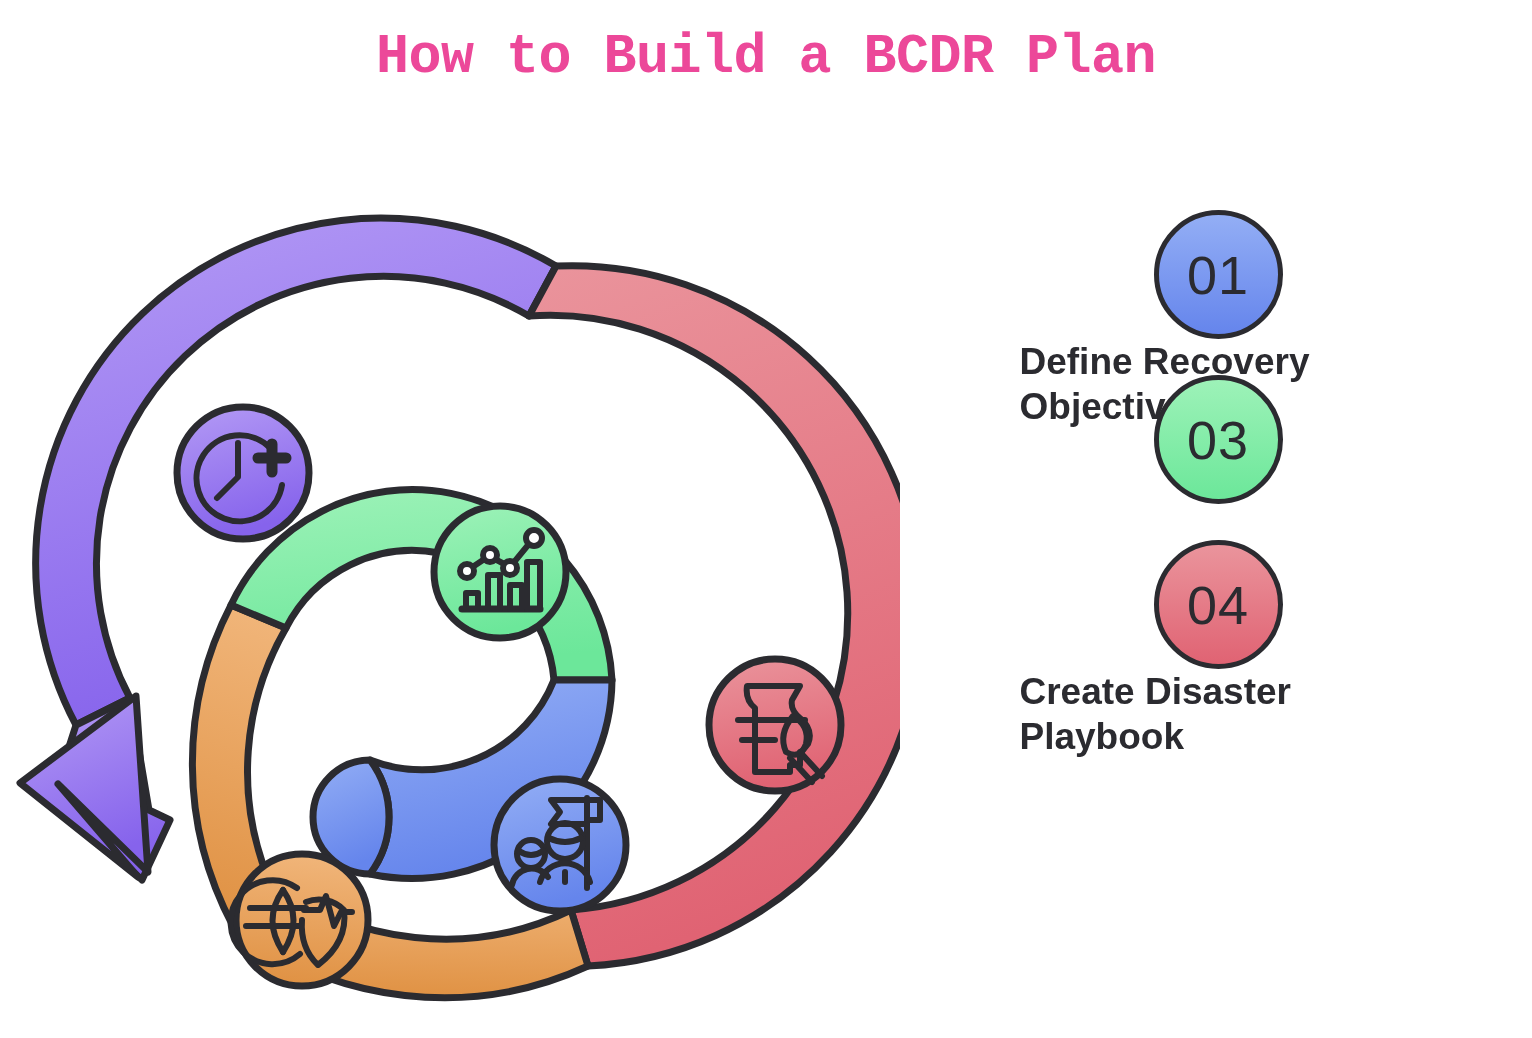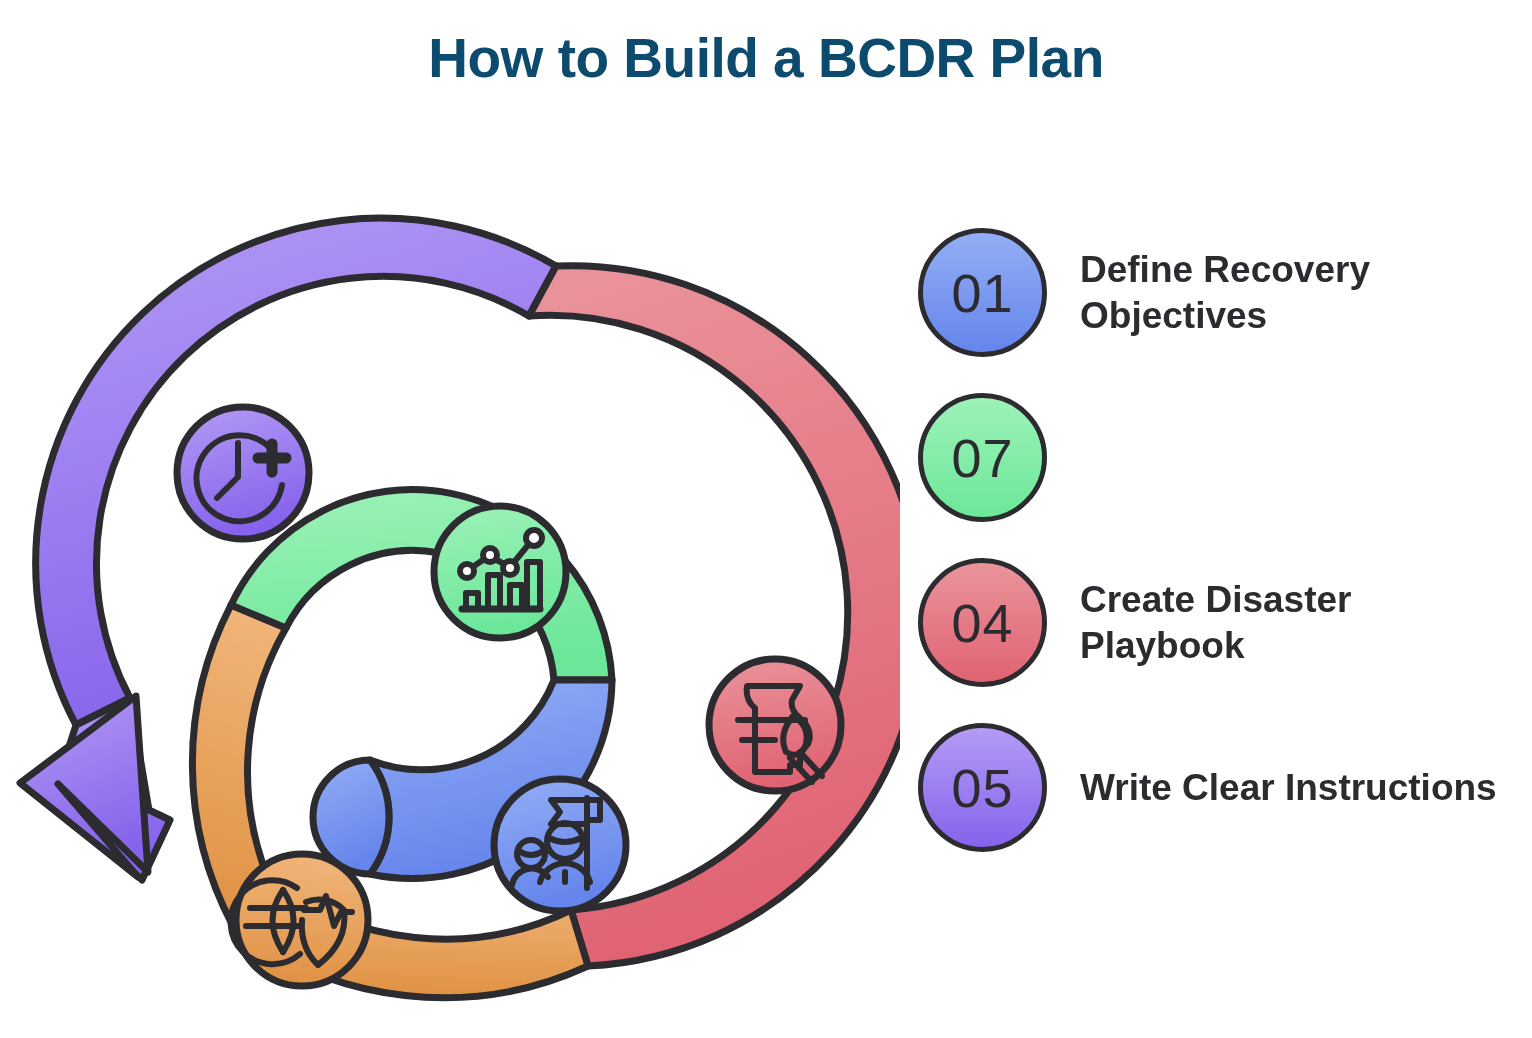--- a/index.html
+++ b/index.html
@@ -16,23 +16,23 @@
   }
 
   #page-title {
     position: absolute;
     top: 26px;
     left: 0;
     width: 1532px;
     text-align: center;
     font-size: 55px;
     font-weight: bold;
-    color: #0c4a6e;
+    color: #ec4899;
     letter-spacing: -0.5px;
-    font-family: Liberation Sans, sans-serif;
+    font-family: Liberation Mono, monospace;
   }
 
   #diagram-area {
     position: absolute;
     left: 0;
     top: 120px;
     width: 900px;
     height: 918px;
   }
 
@@ -40,20 +40,21 @@
     position: absolute;
     left: 918px;
     top: 210px;
     width: 600px;
   }
 
   .legend-row {
     display: flex;
     align-items: center;
     height: 165px;
+    flex-direction: column;
   }
 
   .badge {
     flex: 0 0 auto;
     width: 129px;
     height: 129px;
     border-radius: 50%;
     border: 5px solid #2b2b30;
     box-sizing: border-box;
     display: flex;
@@ -266,27 +267,23 @@
 </div>
 
 <div id="legend">
 
   <div class="legend-row">
     <div class="badge badge-01">01</div>
     <div class="legend-label">Define Recovery Objectives</div>
   </div>
 
   <div class="legend-row">
-    <div class="badge badge-02">07</div>
+    <div class="badge badge-02">03</div>
   </div>
 
 
   <div class="legend-row">
     <div class="badge badge-04">04</div>
     <div class="legend-label">Create Disaster Playbook</div>
   </div>
 
-  <div class="legend-row">
-    <div class="badge badge-05">05</div>
-    <div class="legend-label">Write Clear Instructions</div>
-  </div>
 
 </div>
 
 </body></html>

